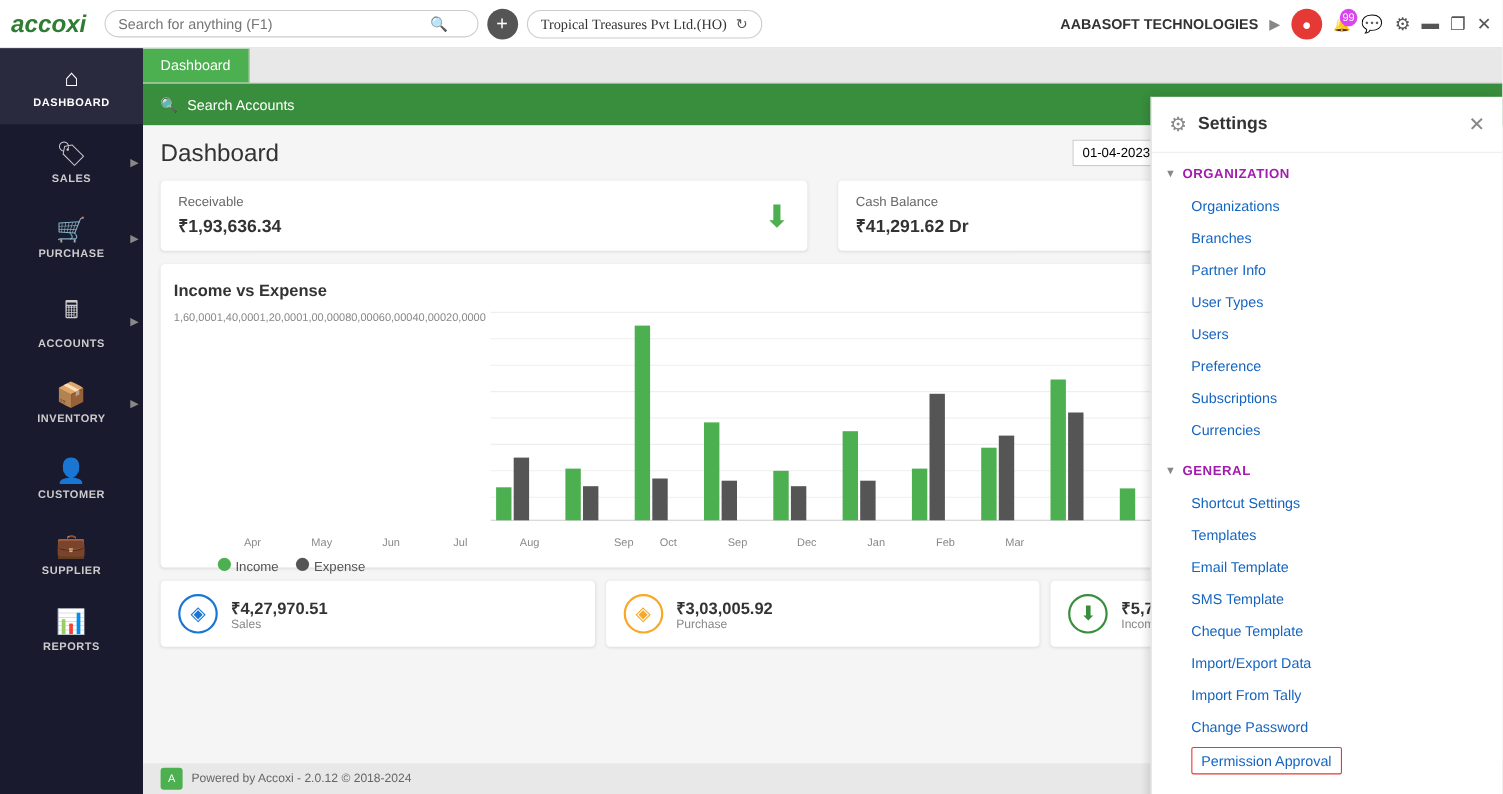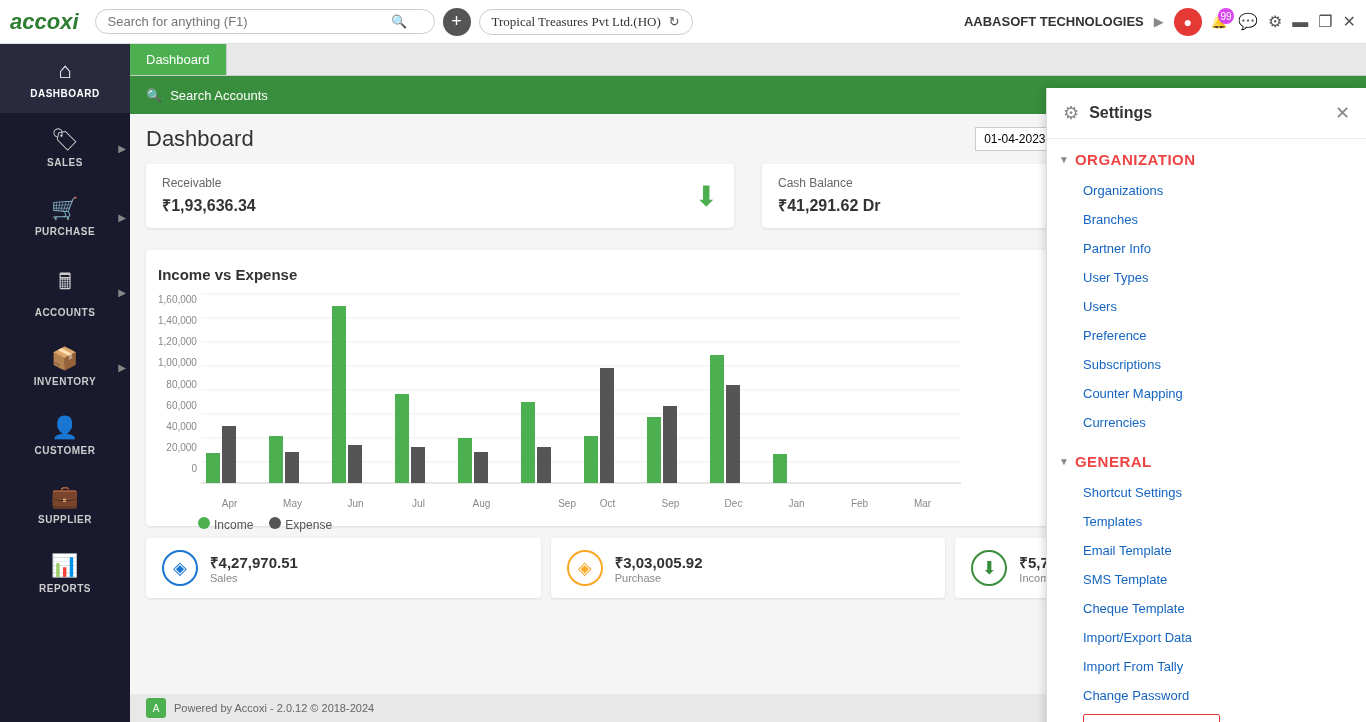--- a/index.html
+++ b/index.html
@@ -42,39 +42,39 @@
     .search-accounts-bar { background: #388e3c; height: 38px; display: flex; align-items: center; padding: 0 16px; color: #fff; font-size: 13px; gap: 8px; }
 
     
     .dashboard-main { padding: 12px 16px; overflow-y: auto; background: #f5f5f5; flex: 1; }
     .dash-header { display: flex; align-items: center; justify-content: space-between; margin-bottom: 12px; }
     .dash-title { font-size: 22px; color: #333; font-weight: normal; }
     .date-range { display: flex; align-items: center; gap: 8px; }
     .date-input { border: 1px solid #ccc; padding: 4px 8px; font-size: 12px; background: #fff; }
 
     
-    .cards-row { display: flex; gap: 28px; margin-bottom: 22px; }
+    .cards-row { display: flex; gap: 28px; margin-bottom: 12px; }
     .card { flex: 1; background: #fff; border-radius: 4px; padding: 12px 16px; display: flex; align-items: center; justify-content: space-between; box-shadow: 0 1px 3px rgba(0,0,0,0.1); }
     .card-info .card-label { font-size: 12px; color: #666; }
     .card-info .card-value { font-size: 16px; font-weight: bold; color: #333; margin-top: 4px; }
     .card-icon { font-size: 28px; }
     .card-icon.green { color: #4caf50; }
     .card-icon.red { color: #e53935; border: 2px solid #e53935; border-radius: 50%; width: 40px; height: 40px; display: flex; align-items: center; justify-content: center; font-size: 20px; }
     .card-icon.teal { color: #009688; }
 
     
     .chart-section { background: #fff; border-radius: 4px; padding: 12px; box-shadow: 0 1px 3px rgba(0,0,0,0.1); margin-bottom: 12px; position: relative; }
     .chart-header { display: flex; justify-content: space-between; align-items: center; margin-bottom: 8px; }
     .chart-title { font-size: 15px; font-weight: bold; color: #333; }
     .chart-controls { display: flex; gap: 6px; }
     .chart-btn { width: 24px; height: 24px; background: #e0e0e0; border: none; cursor: pointer; font-size: 14px; display: flex; align-items: center; justify-content: center; border-radius: 2px; }
     .chart-area { display: flex; height: 220px; }
     .chart-main { flex: 1; position: relative; }
     .chart-side { width: 160px; background: #f9f9f9; border-left: 1px solid #eee; display: flex; flex-direction: column; padding: 8px; }
-    .y-axis { display: flex; flex-direction: column; justify-content: space-between; font-size: 10px; color: #888; height: 180px; padding-right: 4px; text-align: right; }
+    .y-axis { display: flex; justify-content: space-between; font-size: 10px; color: #888; height: 180px; padding-right: 4px; text-align: right; }
     .x-labels { display: flex; gap: 6px; padding: 4px 10px 0 40px; font-size: 10px; color: #888; }
     .legend { display: flex; gap: 16px; margin-top: 8px; align-items: center; font-size: 12px; color: #555; padding-left: 40px; }
     .legend-dot { width: 12px; height: 12px; border-radius: 50%; display: inline-block; margin-right: 4px; }
 
     
     .bottom-cards { display: flex; gap: 10px; }
     .bottom-card { flex: 1; background: #fff; border-radius: 4px; padding: 12px 16px; display: flex; align-items: center; gap: 12px; box-shadow: 0 1px 3px rgba(0,0,0,0.1); }
     .bottom-card-icon { width: 36px; height: 36px; border-radius: 50%; border: 2px solid; display: flex; align-items: center; justify-content: center; font-size: 18px; }
     .bottom-card-icon.blue { border-color: #1976d2; color: #1976d2; }
     .bottom-card-icon.gold { border-color: #f9a825; color: #f9a825; }
@@ -89,21 +89,21 @@
     
     .settings-panel { width: 320px; background: #fff; border-left: 1px solid #ddd; display: flex; flex-direction: column; position: absolute; right: 0; top: 44px; height: 678px; z-index: 100; box-shadow: -2px 0 8px rgba(0,0,0,0.15); }
     .settings-header { display: flex; align-items: center; padding: 14px 16px; border-bottom: 1px solid #eee; gap: 10px; }
     .settings-gear { color: #888; font-size: 18px; }
     .settings-title { font-size: 16px; font-weight: bold; color: #333; }
     .settings-close { margin-left: auto; cursor: pointer; font-size: 18px; color: #888; }
     .settings-body { overflow-y: auto; flex: 1; }
     .settings-section { padding: 4px 0; }
     .section-header { display: flex; align-items: center; padding: 8px 12px; gap: 6px; cursor: pointer; }
     .section-arrow { font-size: 10px; color: #888; }
-    .section-title { font-size: 15px; font-weight: bold; color: #ef4444; letter-spacing: 0.5px; }
+    .section-title { font-size: 12px; font-weight: bold; color: #a21caf; letter-spacing: 0.5px; }
     .section-items { padding-left: 24px; }
     .settings-item { padding: 7px 12px; font-size: 13px; color: #1565c0; cursor: pointer; display: block; }
     .settings-item.highlighted { border: 1px solid #e53935; color: #1565c0; display: inline-block; margin: 4px 12px; padding: 4px 8px; border-radius: 2px; }
   </style>
 </head>
 <body>
 
 <div class="topbar">
   <span class="logo">accoxi</span>
   <div class="search-box">
@@ -354,21 +354,20 @@
           <span class="section-title">ORGANIZATION</span>
         </div>
         <div class="section-items">
           <a class="settings-item">Organizations</a>
           <a class="settings-item">Branches</a>
           <a class="settings-item">Partner Info</a>
           <a class="settings-item">User Types</a>
           <a class="settings-item">Users</a>
           <a class="settings-item">Preference</a>
           <a class="settings-item">Subscriptions</a>
-          <a class="settings-item">Counter Mapping</a>
           <a class="settings-item">Currencies</a>
         </div>
       </div>
 
       <div class="settings-section">
         <div class="section-header">
           <span class="section-arrow">▼</span>
           <span class="section-title">GENERAL</span>
         </div>
         <div class="section-items">

